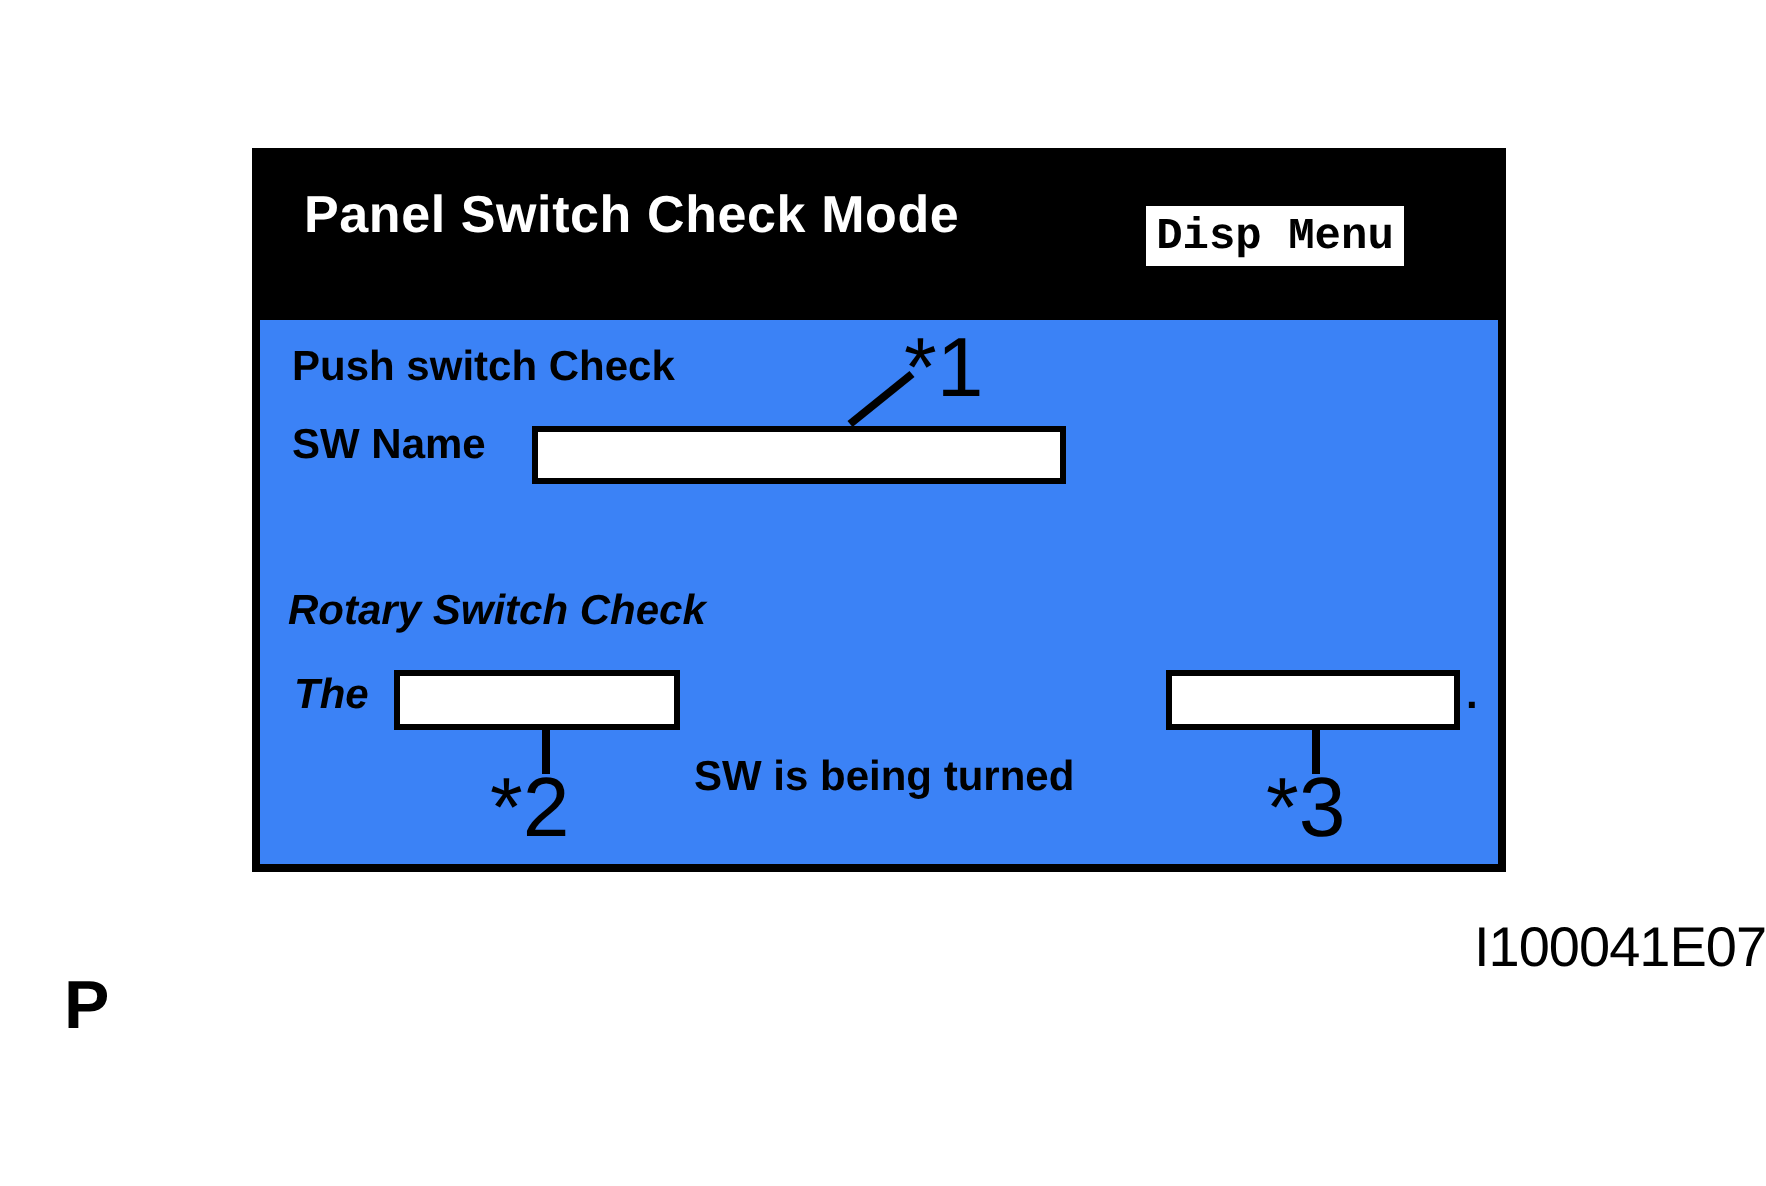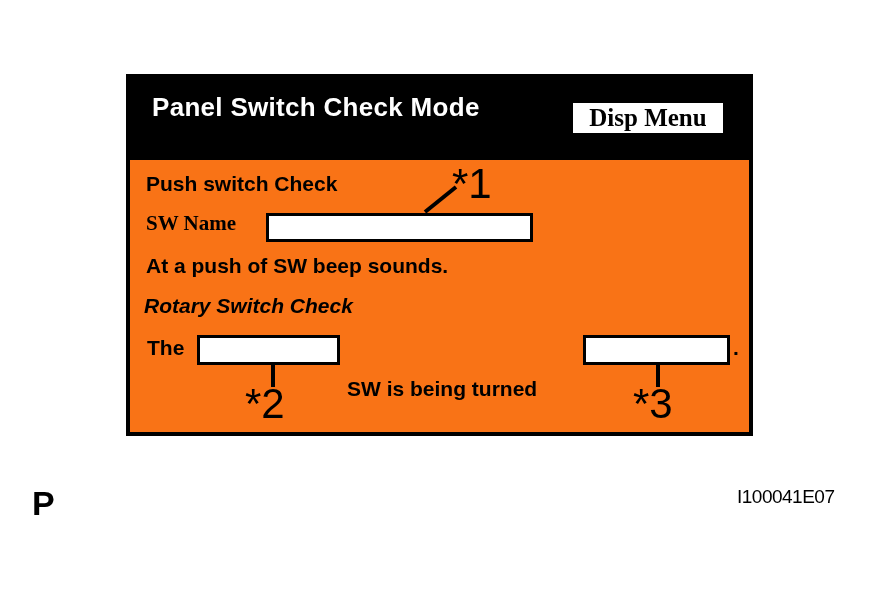--- a/index.html
+++ b/index.html
@@ -38,58 +38,58 @@
     font-size: 26px;
     font-weight: 700;
     color: #ffffff;
     letter-spacing: 0.3px;
     white-space: nowrap;
   }
   .disp-menu-btn {
     position: absolute;
     left: 447px;
     top: 29px;
-    width: 150px;
+    width: 129px;
     height: 30px;
     background: #ffffff;
     color: #000000;
     border: none;
-    font-family: Liberation Serif, serif;
-    font-size: 25px;
+    font-family: Liberation Mono, monospace;
+    font-size: 22px;
     font-weight: 700;
     display: flex;
     align-items: center;
     justify-content: center;
     padding: 0;
     cursor: pointer;
     white-space: nowrap;
   }
   .panel-body {
     position: relative;
     width: 100%;
     height: 276px;
-    background: #f97316;
+    background: #3b82f6;
     border: 4px solid #000000;
     border-top: none;
     box-sizing: border-box;
     text-align: center;
   }
   .body-text {
     position: absolute;
     font-size: 21px;
     font-weight: 700;
     line-height: 24px;
     white-space: nowrap;
   }
   .t-push   { left: 16px;  top: 12px; }
-  .t-swname { left: 16px;  top: 51px; font-family: Liberation Serif, serif; }
+  .t-swname { left: 16px;  top: 51px; }
   .t-pushed { left: 410px; top: 51px; }
   .t-beep   { left: 16px;  top: 94px; }
   .t-rotary { left: 14px;  top: 134px; font-style: italic; }
-  .t-the    { left: 17px;  top: 176px; }
+  .t-the    { left: 17px;  top: 176px; font-style: italic; }
   .t-turned { left: 217px; top: 176px; margin-top: 41px; }
   .t-period { left: 603px; top: 176px; }
   .value-box {
     position: absolute;
     box-sizing: border-box;
     border: 3px solid #000000;
     background: #ffffff;
   }
   .box-swname { left: 136px; top: 53px;  width: 267px; height: 29px; }
   .box-rotary { left: 67px;  top: 175px; width: 143px; height: 30px; }
@@ -117,22 +117,22 @@
     position: absolute;
     left: 32px;
     top: 486px;
     font-size: 34px;
     font-weight: 700;
     line-height: 1;
   }
   .figure-id {
     position: absolute;
     left: 737px;
-    top: 487px;
-    font-size: 19px;
+    top: 460px;
+    font-size: 28px;
     font-weight: 400;
     letter-spacing: -0.5px;
     line-height: 1;
     white-space: nowrap;
   }
 </style>
 </head>
 <body>
 
 <div class="canvas">
@@ -143,21 +143,20 @@
       <div class="panel-title">Panel Switch Check Mode</div>
       <button class="disp-menu-btn">Disp Menu</button>
     </div>
 
     <div class="panel-body">
       <div class="body-text t-push">Push switch Check</div>
 
       <div class="body-text t-swname">SW Name</div>
       <div class="value-box box-swname"></div>
 
-      <div class="body-text t-beep">At a push of SW beep sounds.</div>
 
       <div class="body-text t-rotary">Rotary Switch Check</div>
 
       <div class="body-text t-the">The</div>
       <div class="value-box box-rotary"></div>
       <div class="body-text t-turned">SW is being turned</div>
       <div class="value-box box-dir"></div>
       <div class="body-text t-period">.</div>
     </div>
   </div>

